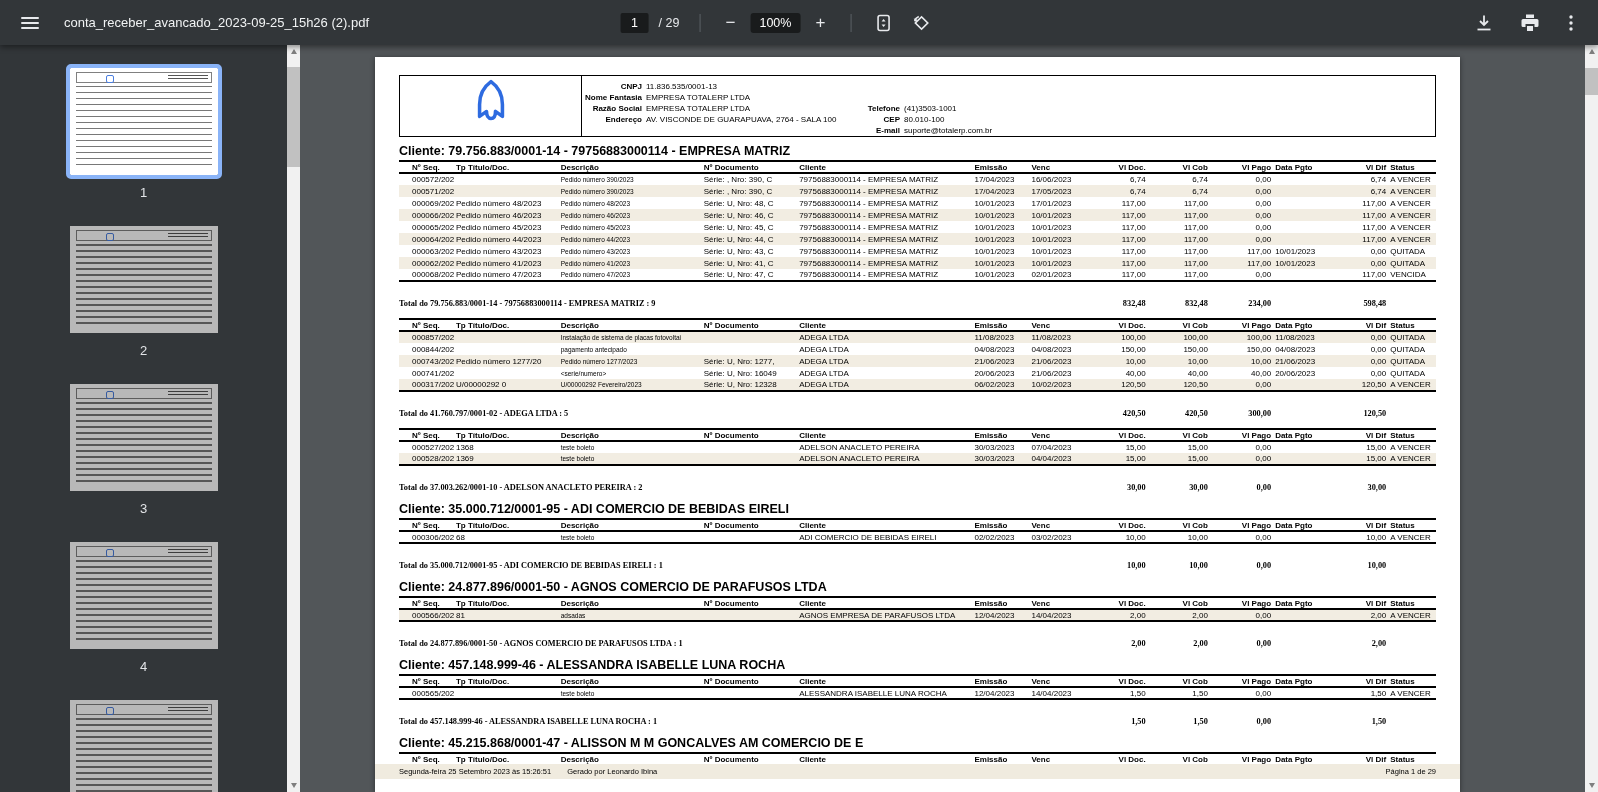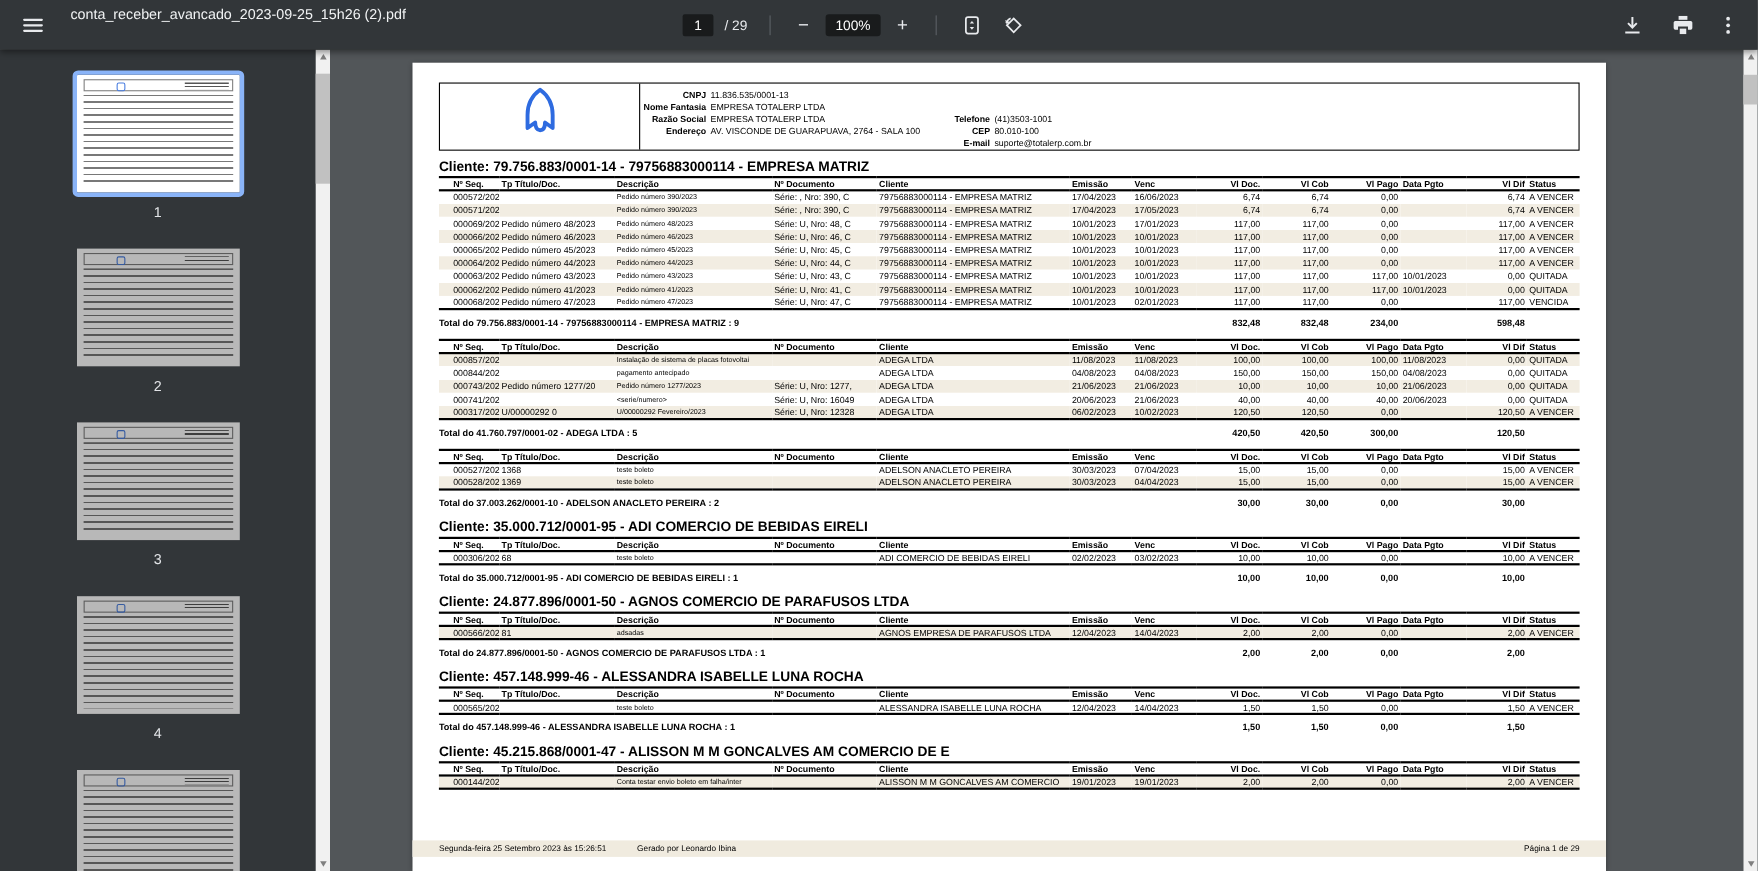--- a/index.html
+++ b/index.html
@@ -4,21 +4,21 @@
 <style>
   * { margin:0; padding:0; box-sizing:border-box; }
   html,body { width:1598px; height:792px; overflow:hidden; }
   body { font-family:"Liberation Sans","DejaVu Sans",sans-serif; background:#525659; }
 
   .app { width:1598px; height:792px; display:flex; flex-direction:column; }
 
   
   .toolbar { position:relative; height:45px; background:#323639; display:flex; align-items:center;
              box-shadow:0 2px 6px rgba(0,0,0,.45); z-index:30; color:#e8eaed; flex:0 0 45px; }
-  .tb-left { display:flex; align-items:flex-start; padding-left:10px; }
+  .tb-left { display:flex; align-items:center; padding-left:10px; }
   .icon-btn { background:none; border:none; color:#e8eaed; width:40px; height:36px; display:flex;
               align-items:center; justify-content:center; cursor:pointer; }
   .filename { font-size:13px; color:#f1f3f4; margin-left:14px; white-space:nowrap; }
   .tb-center { position:absolute; left:calc(50% - 20px); top:0; height:45px; transform:translateX(-50%);
                display:flex; align-items:center; gap:6px; }
   .page-input { width:28px; height:20px; background:#191b1c; border:none; color:#fff; text-align:center;
                 font-size:12.5px; border-radius:2px; font-family:inherit; }
   .page-count { font-size:12.5px; color:#e8eaed; margin:0 4px 0 4px; white-space:nowrap; }
   .tb-divider { width:1px; height:18px; background:#5c6166; margin:0 10px; }
   .zoom-btn { background:none; border:none; color:#e8eaed; font-size:17px; width:28px; height:28px;
@@ -85,28 +85,28 @@
   .client-heading { font-size:12.5px; font-weight:bold; color:#000; line-height:14px; margin-bottom:2px; }
   table.report-table { width:100%; border-collapse:collapse; table-layout:fixed; }
   .report-table th { font-size:8px; font-weight:bold; color:#000; border-top:2px solid #000;
                      border-bottom:2px solid #000; height:12px; padding:0 2px; white-space:nowrap; overflow:hidden; }
   .report-table td { font-size:8px; color:#000; height:12px; padding:0 2px; white-space:nowrap; overflow:hidden; }
   .report-table tbody tr.beige td { background:#f2ede2; }
   .report-table tbody tr:last-child td { border-bottom:2.5px solid #000; }
   .report-table .al { text-align:left; } .report-table .ar { text-align:right; }
   .report-table td.desc { font-size:6.5px; }
   .report-table th.c0, .report-table td.c0 { padding-left:13px; }
-  .report-table tfoot td { font-weight:bold; font-size:8.3px; height:13px; padding-top:6px; }
+  .report-table tfoot td { font-weight:bold; font-size:8.3px; height:13px; padding-top:17px;font-family:Liberation Serif, serif; }
   .report-table tfoot td.tlabel { padding-left:0; }
 
   
   .doc-footer { position:absolute; left:0; right:0; bottom:13px; height:15px; background:#f0ebdf;
                 display:flex; align-items:center; justify-content:space-between; padding:0 24px;
                 font-size:7.5px; color:#000; }
-  .df-left { display:flex; gap:28px; }
+  .df-left { display:flex; gap:16px; }
 
   svg { display:block; }
 </style>
 </head>
 <body>
 
 <div class="app">
 
   <div class="toolbar">
     <div class="tb-left">

